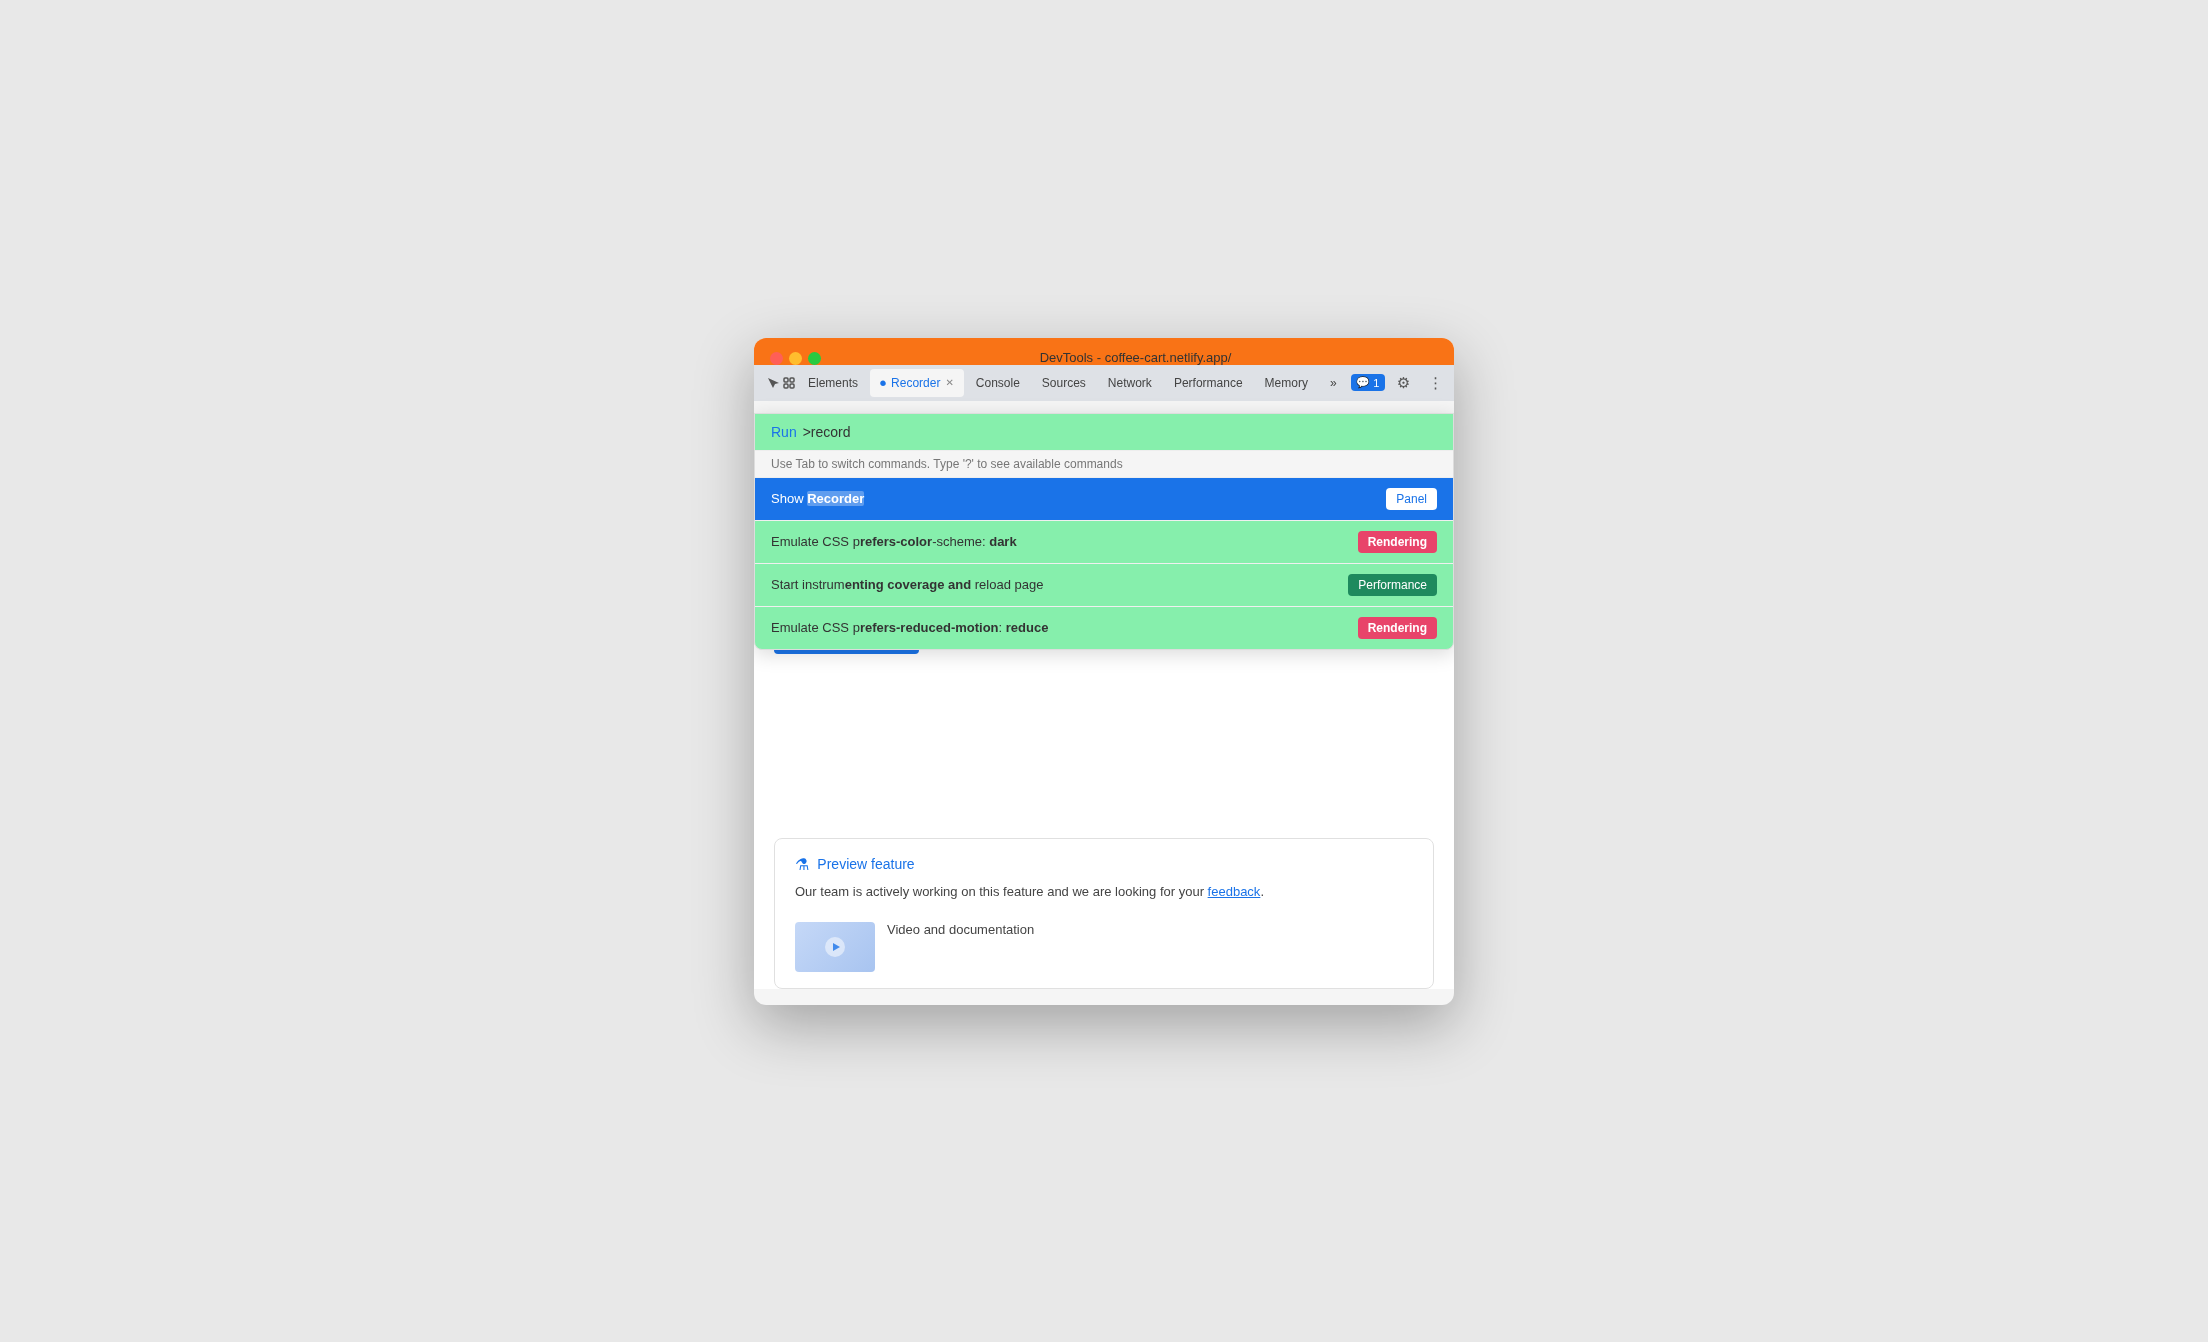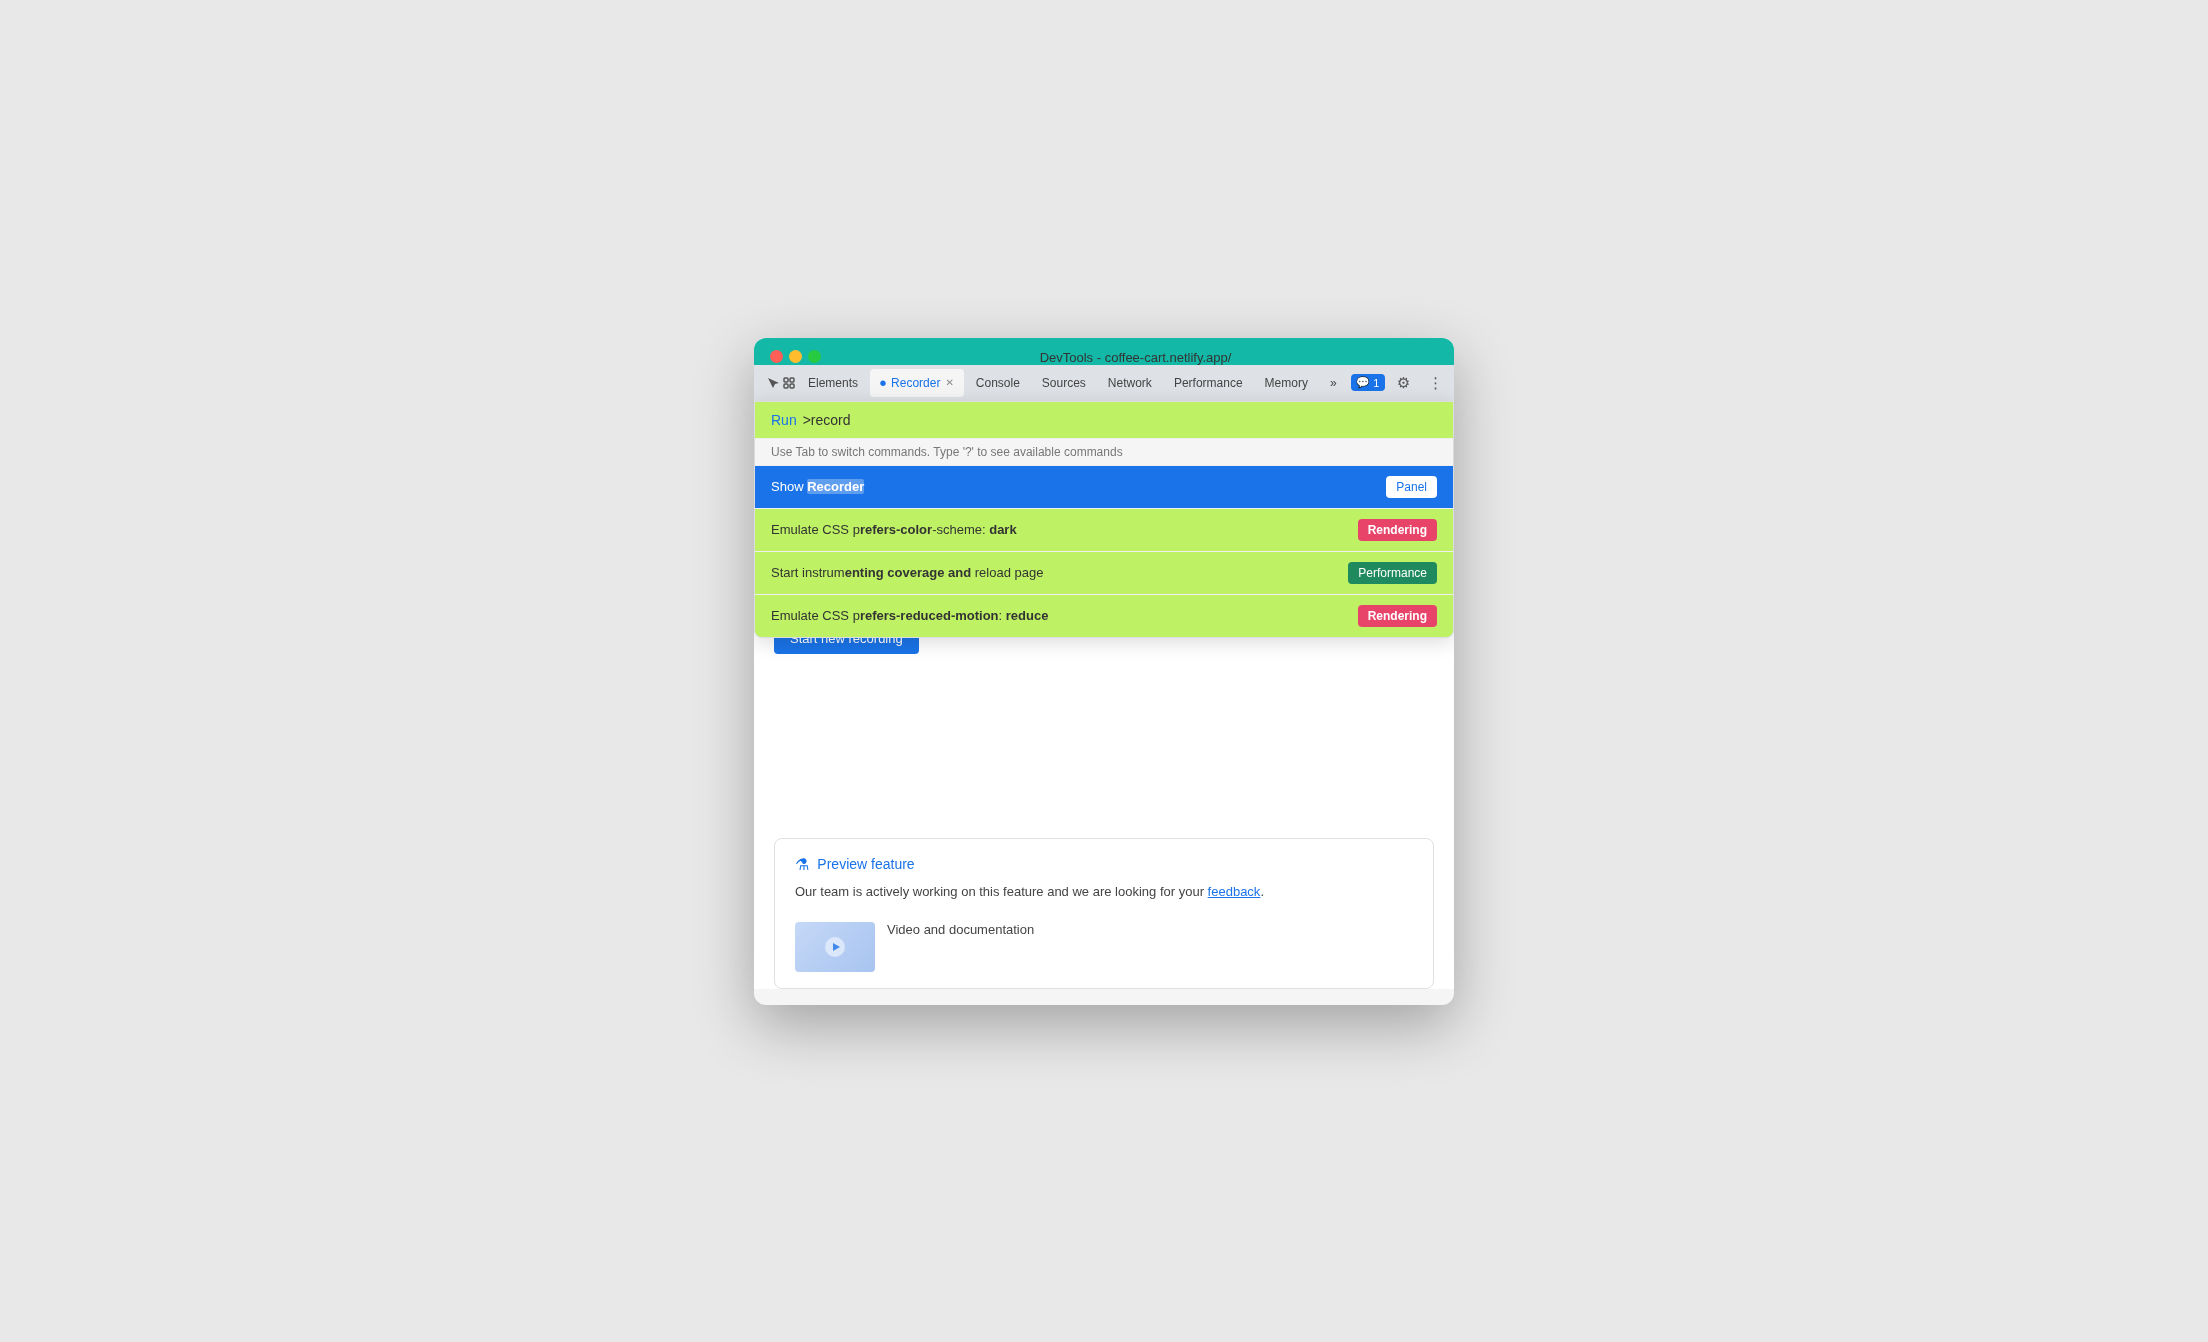--- a/index.html
+++ b/index.html
@@ -13,24 +13,24 @@
     }
     .window {
       width: 700px;
       background: #f5f5f5;
       border-radius: 12px;
       box-shadow: 0 20px 60px rgba(0,0,0,0.3);
       overflow: hidden;
     }
     
     .titlebar {
-      background: #14b8a6;
+      background: #f97316;
       padding: 12px 16px 0 16px;
       display: flex;
-      align-items: flex-start;
+      align-items: flex-end;
       gap: 4px;
     }
     .traffic-lights {
       display: flex;
       gap: 6px;
       margin-right: 8px;
     }
     .traffic-light {
       width: 13px;
       height: 13px;
@@ -248,24 +248,24 @@
       align-items: center;
       justify-content: center;
     }
     .video-label {
       font-size: 13px;
       color: #444;
     }
     
     .command-overlay {
       position: absolute;
-      top: 0;
+      top: 12px;
       left: 0;
       right: 0;
-      background: #bef264;
+      background: #86efac;
       border: 1px solid #ddd;
       border-radius: 0 0 8px 8px;
       box-shadow: 0 4px 20px rgba(0,0,0,0.15);
       z-index: 100;
     }
     .command-input-row {
       display: flex;
       align-items: center;
       padding: 10px 16px;
       border-bottom: 1px solid #eee;

